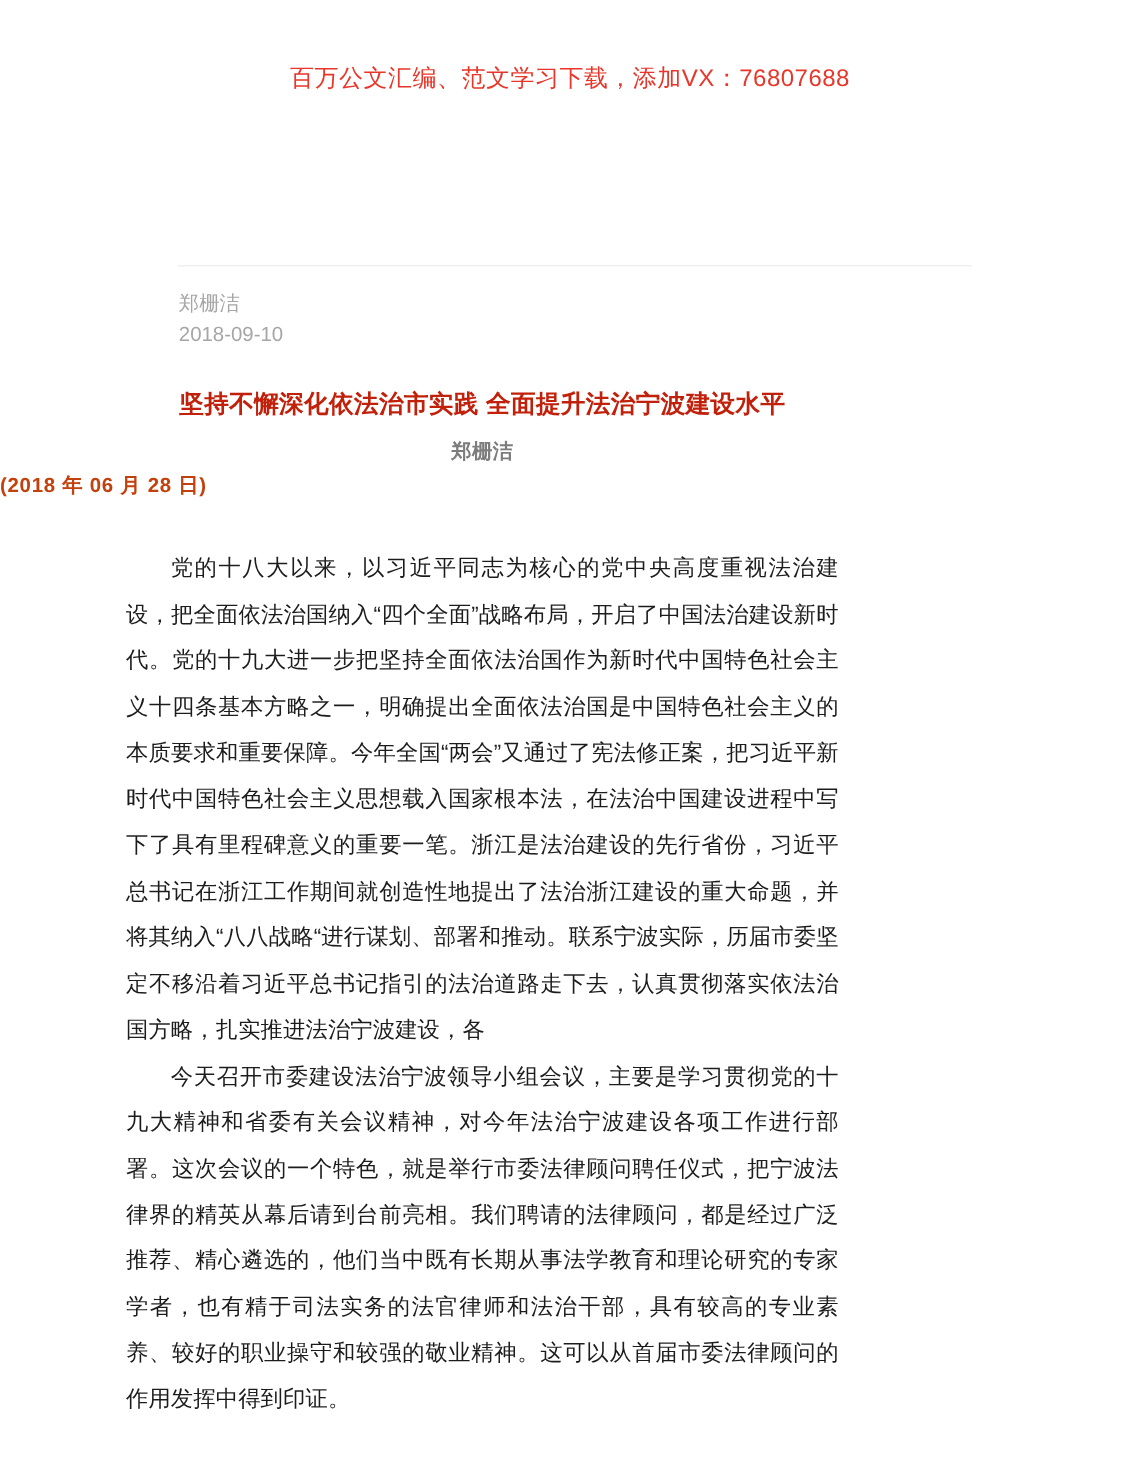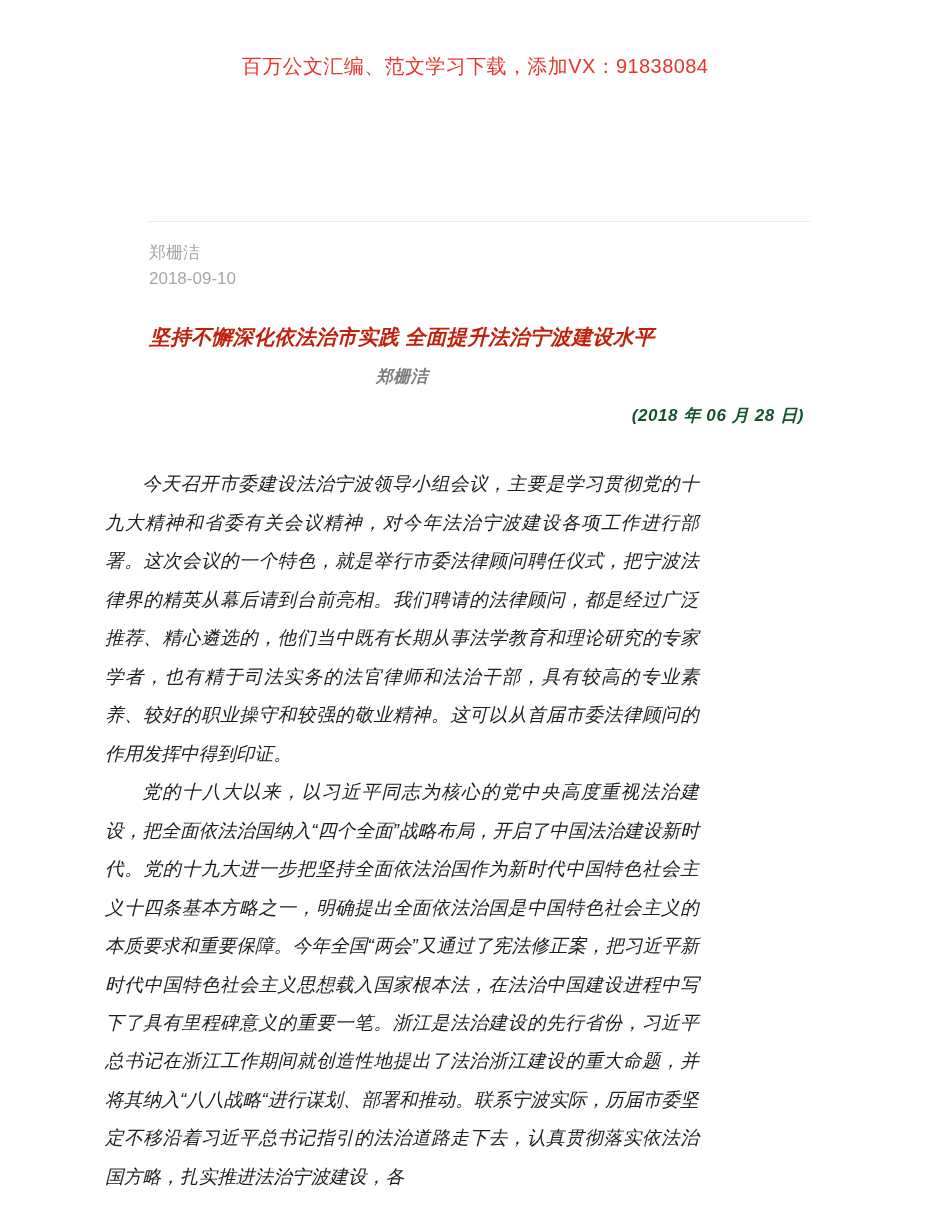--- a/index.html
+++ b/index.html
@@ -67,21 +67,20 @@
     line-height: 1.52;
   }
   .meta div { white-space: nowrap; }
 
   
   .article {
     position: absolute;
     top: 320px;
     left: 0;
     width: 804px;
-    font-style: italic;
   }
 
   .article-title {
     margin: 0;
     text-align: center;
     color: #c1200b;
     font-weight: bold;
     font-size: 20.5px;
     line-height: 1.62;
     letter-spacing: 0.3px;
@@ -91,25 +90,25 @@
   .article-author {
     text-align: center;
     color: #7d7d7d;
     font-weight: bold;
     font-size: 17px;
     margin-top: 12px;
     letter-spacing: 0.3px;
   }
 
   .article-date {
-    text-align: right;
-    color: #14532d;
+    text-align: left;
+    color: #c2410c;
     font-weight: bold;
     font-size: 17px;
-    margin-top: 16px;
+    margin-top: 5px;
     letter-spacing: 0.6px;
   }
 
   .body-text {
     margin: 38px auto 0 auto;
     width: 594px;
     color: #1c1c1c;
     font-size: 18.6px;
     line-height: 2.07;
     text-align: justify;
@@ -120,40 +119,40 @@
   .body-text p {
     margin: 0;
     text-indent: 2em;
   }
 </style>
 </head>
 <body>
 
 <div class="page">
 
-  <div class="promo-banner">百万公文汇编、范文学习下载，添加VX：91838084</div>
+  <div class="promo-banner">百万公文汇编、范文学习下载，添加VX：76807688</div>
 
 
   <div class="title-divider"></div>
 
   <div class="meta">
     <div>郑栅洁</div>
     <div>2018-09-10</div>
   </div>
 
   <div class="article">
 
     <div class="article-title">
       <span class="ln">坚持不懈深化依法治市实践 全面提升法治宁波建设水平</span>
     </div>
 
     <div class="article-author">郑栅洁</div>
 
     <div class="article-date">(2018 年 06 月 28 日)</div>
 
     <div class="body-text">
+      <p>党的十八大以来，以习近平同志为核心的党中央高度重视法治建设，把全面依法治国纳入“四个全面”战略布局，开启了中国法治建设新时代。党的十九大进一步把坚持全面依法治国作为新时代中国特色社会主义十四条基本方略之一，明确提出全面依法治国是中国特色社会主义的本质要求和重要保障。今年全国“两会”又通过了宪法修正案，把习近平新时代中国特色社会主义思想载入国家根本法，在法治中国建设进程中写下了具有里程碑意义的重要一笔。浙江是法治建设的先行省份，习近平总书记在浙江工作期间就创造性地提出了法治浙江建设的重大命题，并将其纳入“八八战略“进行谋划、部署和推动。联系宁波实际，历届市委坚定不移沿着习近平总书记指引的法治道路走下去，认真贯彻落实依法治国方略，扎实推进法治宁波建设，各</p>
       <p>今天召开市委建设法治宁波领导小组会议，主要是学习贯彻党的十九大精神和省委有关会议精神，对今年法治宁波建设各项工作进行部署。这次会议的一个特色，就是举行市委法律顾问聘任仪式，把宁波法律界的精英从幕后请到台前亮相。我们聘请的法律顾问，都是经过广泛推荐、精心遴选的，他们当中既有长期从事法学教育和理论研究的专家学者，也有精于司法实务的法官律师和法治干部，具有较高的专业素养、较好的职业操守和较强的敬业精神。这可以从首届市委法律顾问的作用发挥中得到印证。</p>
-      <p>党的十八大以来，以习近平同志为核心的党中央高度重视法治建设，把全面依法治国纳入“四个全面”战略布局，开启了中国法治建设新时代。党的十九大进一步把坚持全面依法治国作为新时代中国特色社会主义十四条基本方略之一，明确提出全面依法治国是中国特色社会主义的本质要求和重要保障。今年全国“两会”又通过了宪法修正案，把习近平新时代中国特色社会主义思想载入国家根本法，在法治中国建设进程中写下了具有里程碑意义的重要一笔。浙江是法治建设的先行省份，习近平总书记在浙江工作期间就创造性地提出了法治浙江建设的重大命题，并将其纳入“八八战略“进行谋划、部署和推动。联系宁波实际，历届市委坚定不移沿着习近平总书记指引的法治道路走下去，认真贯彻落实依法治国方略，扎实推进法治宁波建设，各</p>
     </div>
 
   </div>
 
 </div>
 
 </body></html>

